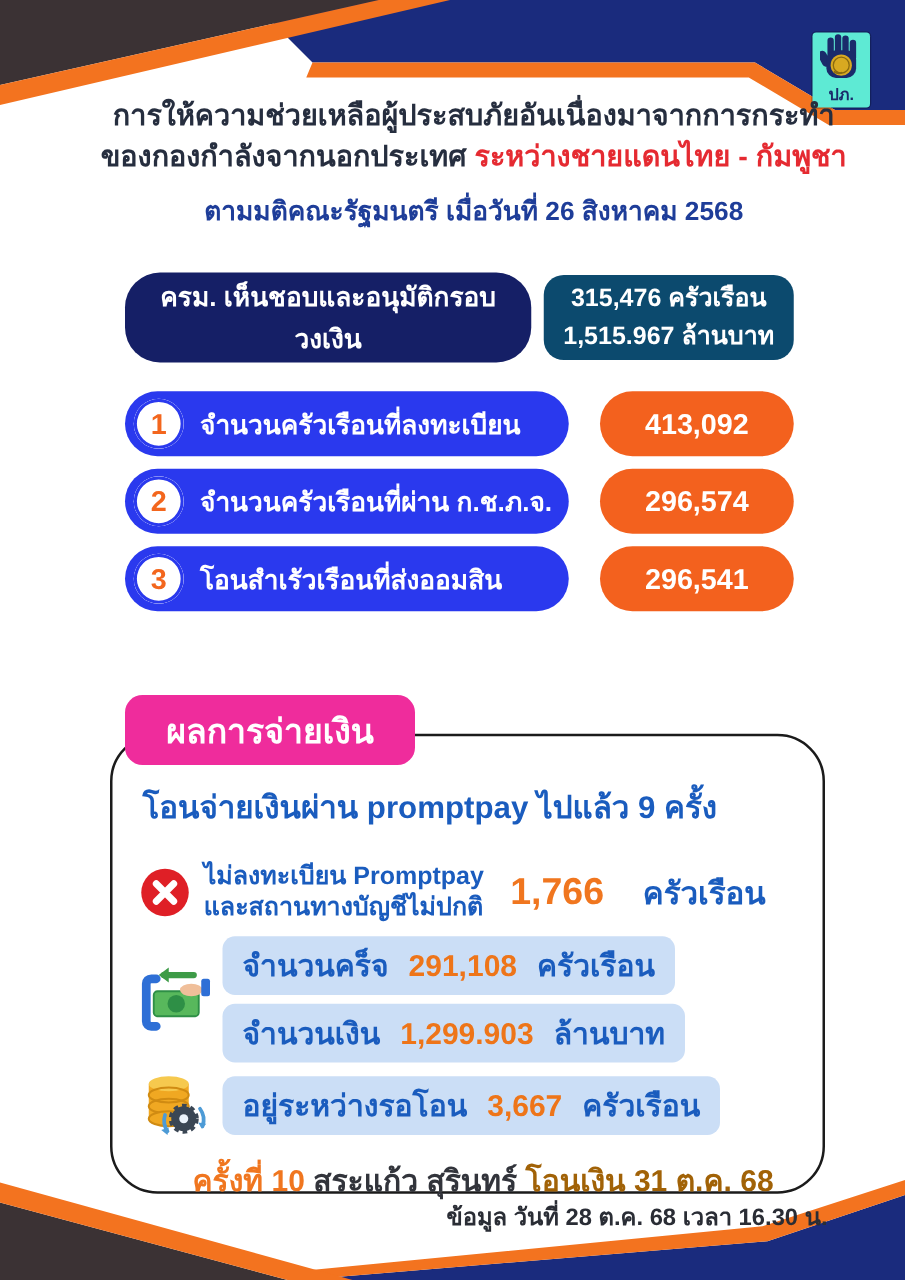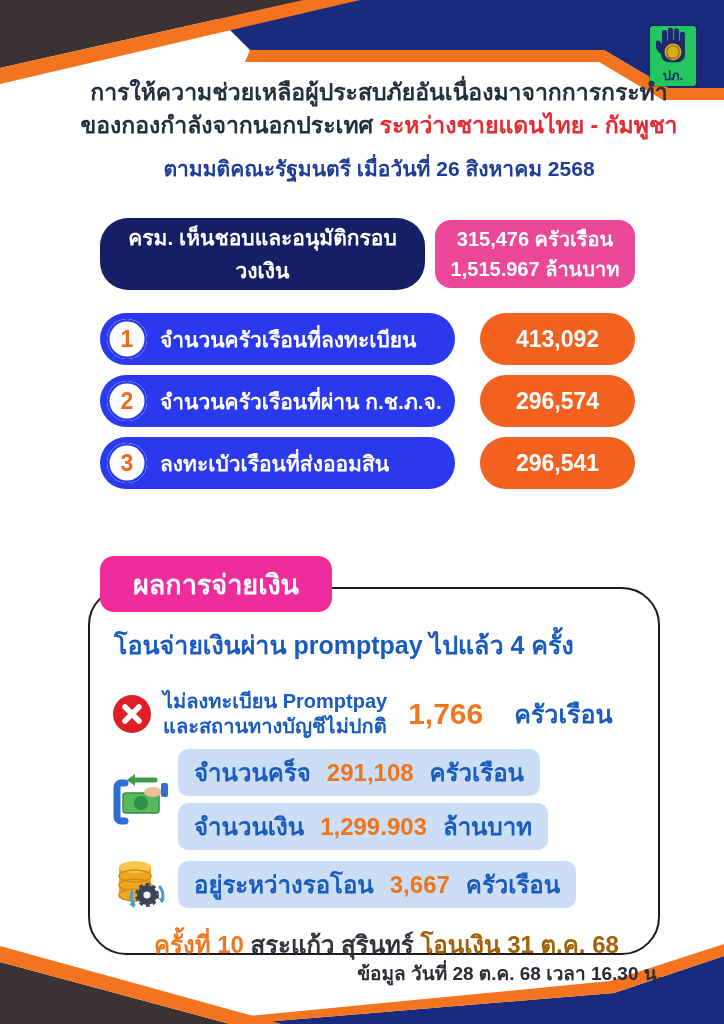--- a/index.html
+++ b/index.html
@@ -11,41 +11,41 @@
   }
   svg { display:block; }
 
   
   .deco { position:absolute; left:0; width:724px; height:110px; pointer-events:none; }
   .deco.top { top:0; }
   .deco.bottom { bottom:0; }
 
   .logo {
     position:absolute; left:650px; top:26px; width:46px; height:60px;
-    background:#22c55e; border-radius:3px; display:flex; flex-direction:column;
+    background:#5eead4; border-radius:3px; display:flex; flex-direction:column;
     align-items:center; justify-content:flex-start; box-shadow:0 0 0 1px rgba(0,0,0,.25);
   }
   .logo .abbr { font-size:13px; font-weight:bold; color:#1A2B6B; line-height:1; margin-top:1px; }
 
   
   .titles { position:absolute; top:76px; left:0; width:724px; text-align:center; padding-left:34px; }
   .t1 { font-size:23px; font-weight:bold; color:#262E3F; line-height:1.45; }
   .t2 { font-size:23px; font-weight:bold; color:#262E3F; line-height:1.45; }
   .t2 .red { color:#E52A31; }
   .subtitle { font-size:21px; font-weight:bold; color:#1E3D99; margin-top:9px; }
 
   
   .approval { position:absolute; left:100px; top:218px; width:535px; display:flex; gap:10px; }
   .approval .label-box {
     flex:1; background:#151F66; border-radius:28px; display:flex;
     align-items:center; justify-content:center; height:72px;
     color:#fff; font-weight:bold; font-size:21px; text-align:center; padding:0 10px;
   }
   .approval .value-box {
-    width:200px; background:#ec4899; border-radius:16px; height:68px; margin-top:2px;
+    width:200px; background:#0c4a6e; border-radius:16px; height:68px; margin-top:2px;
     display:flex; flex-direction:column; align-items:center; justify-content:center;
     color:#fff; font-weight:bold; font-size:20px; line-height:1.5;
   }
 
   
   .item-row { position:absolute; left:100px; width:535px; height:52px; display:flex; gap:25px; }
   .item-row .pill {
     flex:1; background:#2A39EE; border-radius:26px; display:flex; align-items:center;
     padding-left:7px; gap:13px;
   }
@@ -167,29 +167,29 @@
     <div class="pill">
       <div class="num-circle">2</div>
       <div class="pill-label">จำนวนครัวเรือนที่ผ่าน ก.ช.ภ.จ.</div>
     </div>
     <div class="value-pill">296,574</div>
   </div>
 
   <div class="item-row" style="top:437px">
     <div class="pill">
       <div class="num-circle">3</div>
-      <div class="pill-label">ลงทะเบัวเรือนที่ส่งออมสิน</div>
+      <div class="pill-label">โอนสำเรัวเรือนที่ส่งออมสิน</div>
     </div>
     <div class="value-pill">296,541</div>
   </div>
 
   <div class="badge">ผลการจ่ายเงิน</div>
 
   <div class="panel">
-    <div class="heading">โอนจ่ายเงินผ่าน promptpay ไปแล้ว 4 ครั้ง</div>
+    <div class="heading">โอนจ่ายเงินผ่าน promptpay ไปแล้ว 9 ครั้ง</div>
 
     <div class="rowA">
       <div class="icon-wrap">
         <svg width="40" height="40" viewBox="0 0 40 40">
           <circle cx="20" cy="20" r="19" fill="#DF1F26"></circle>
           <path d="M13,13 L27,27 M27,13 L13,27" stroke="#fff" stroke-width="5.5" stroke-linecap="round"></path>
         </svg>
       </div>
       <div class="lines">
         <div>ไม่ลงทะเบียน Promptpay</div>

